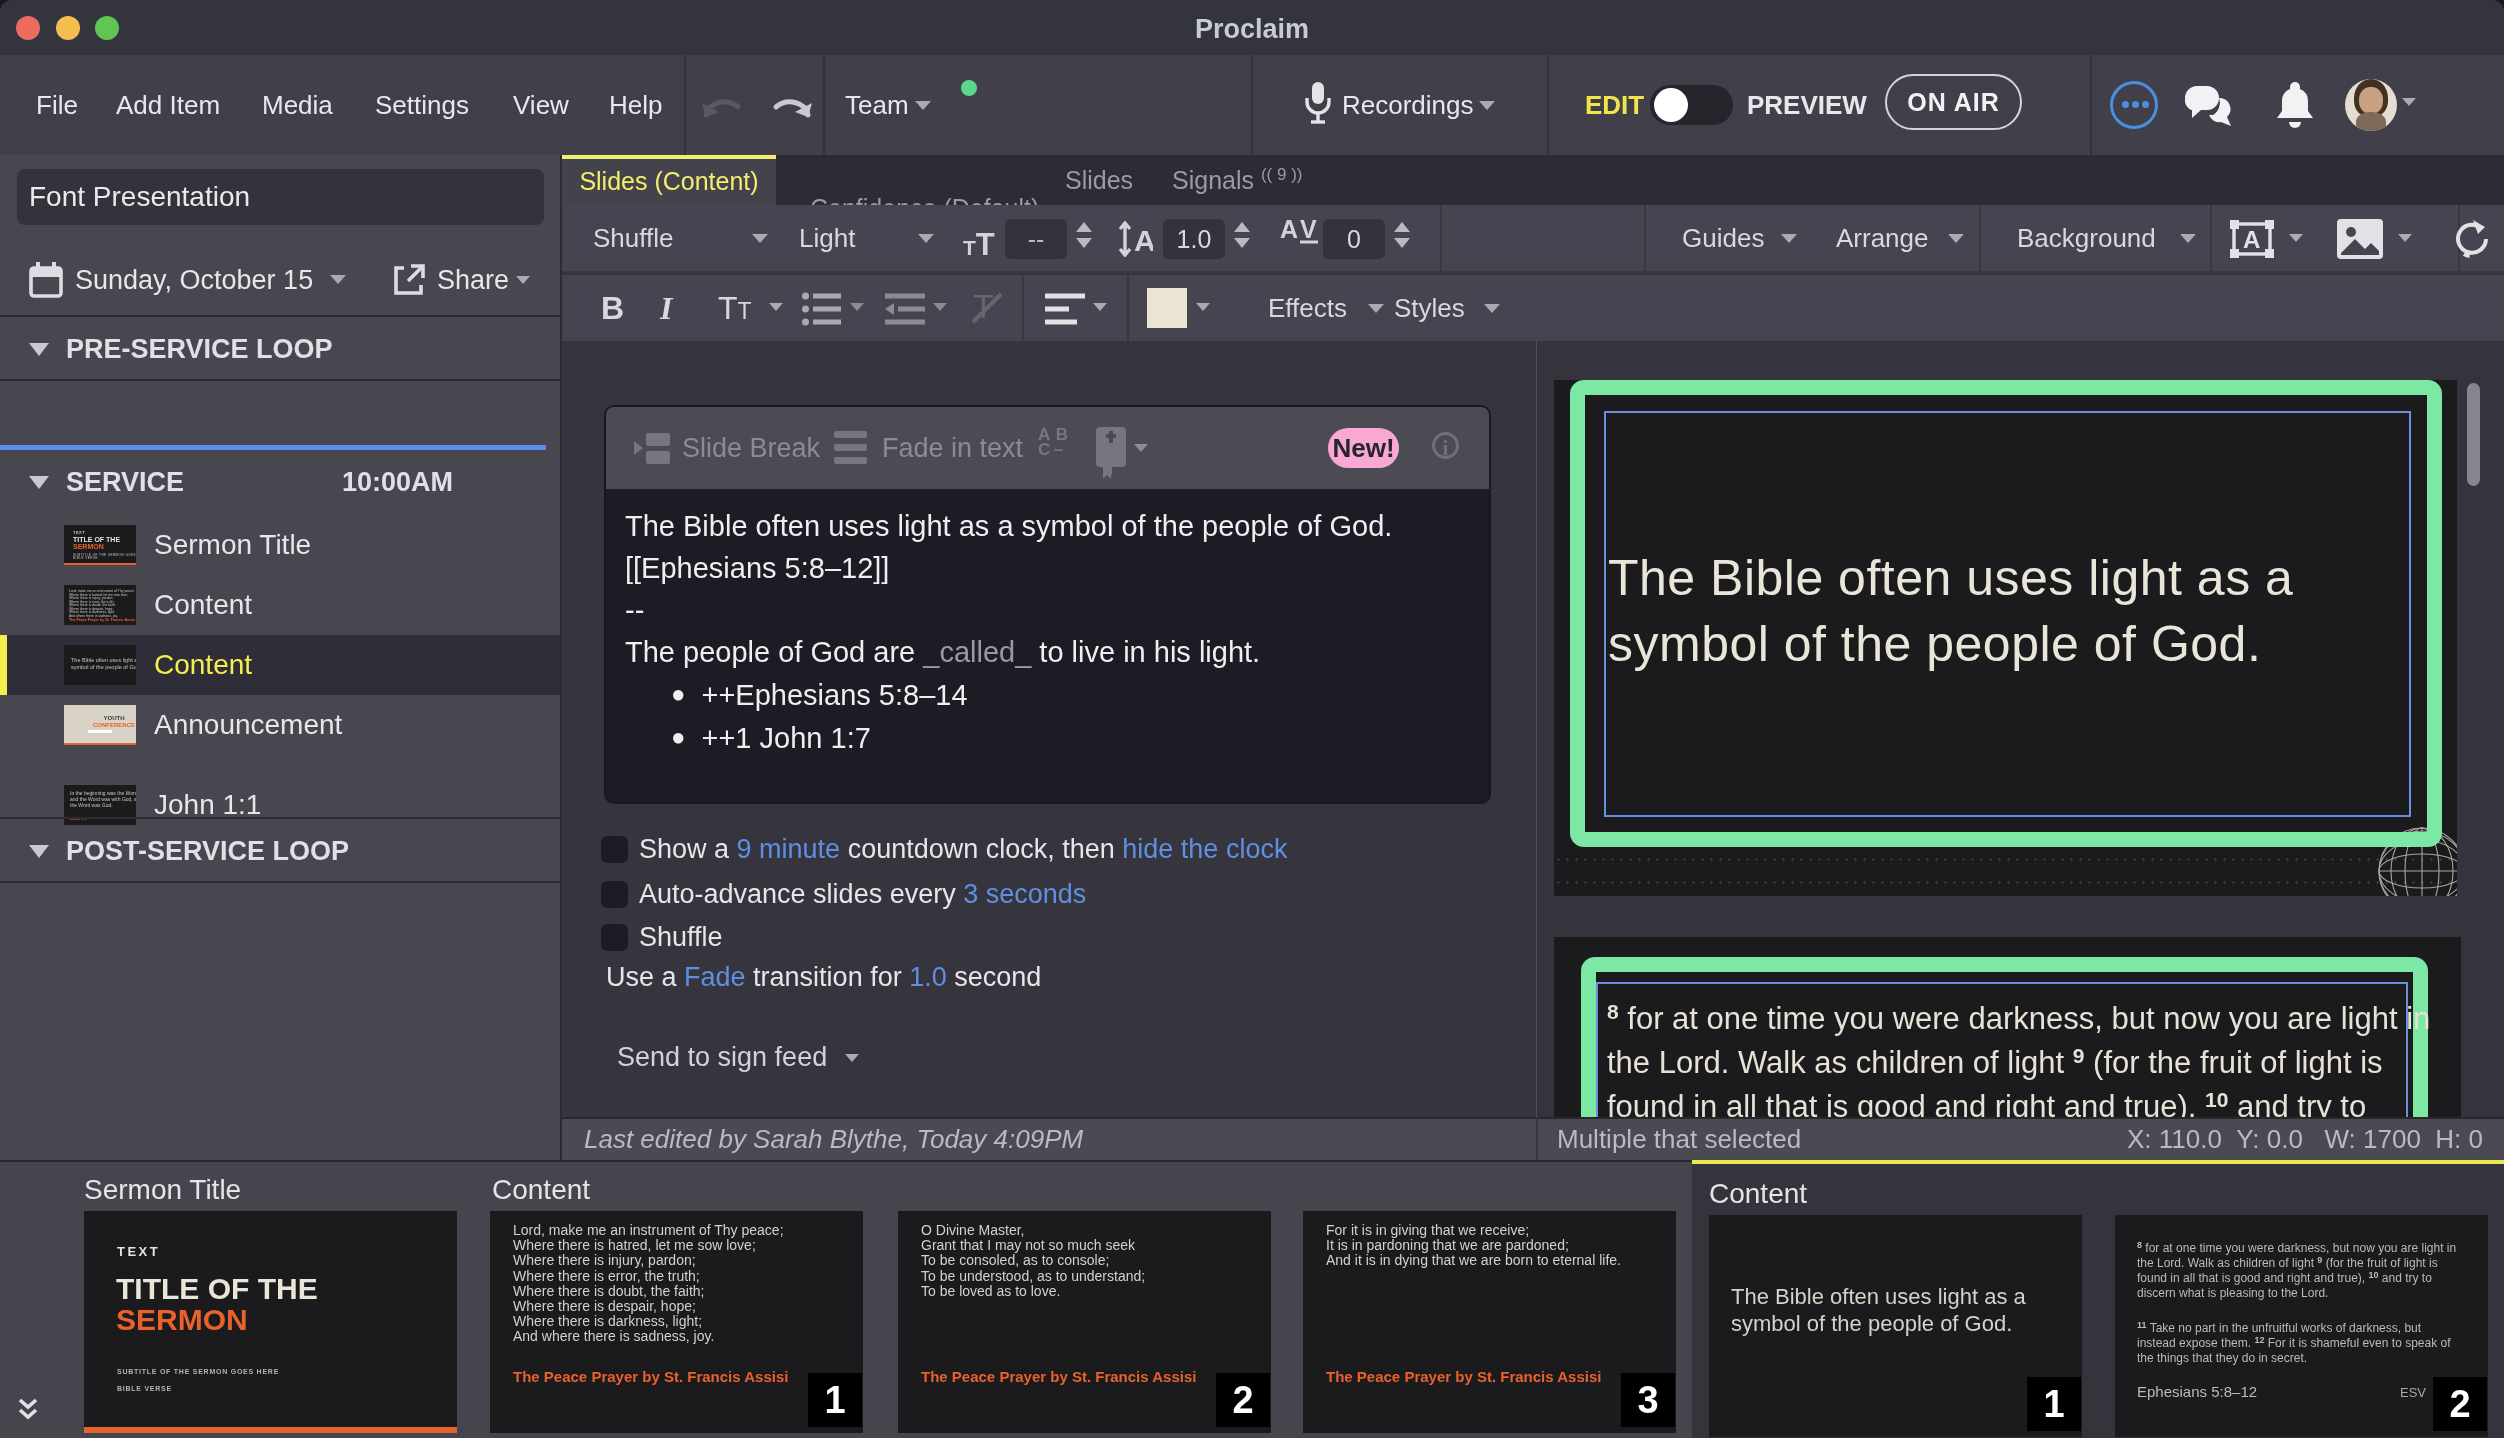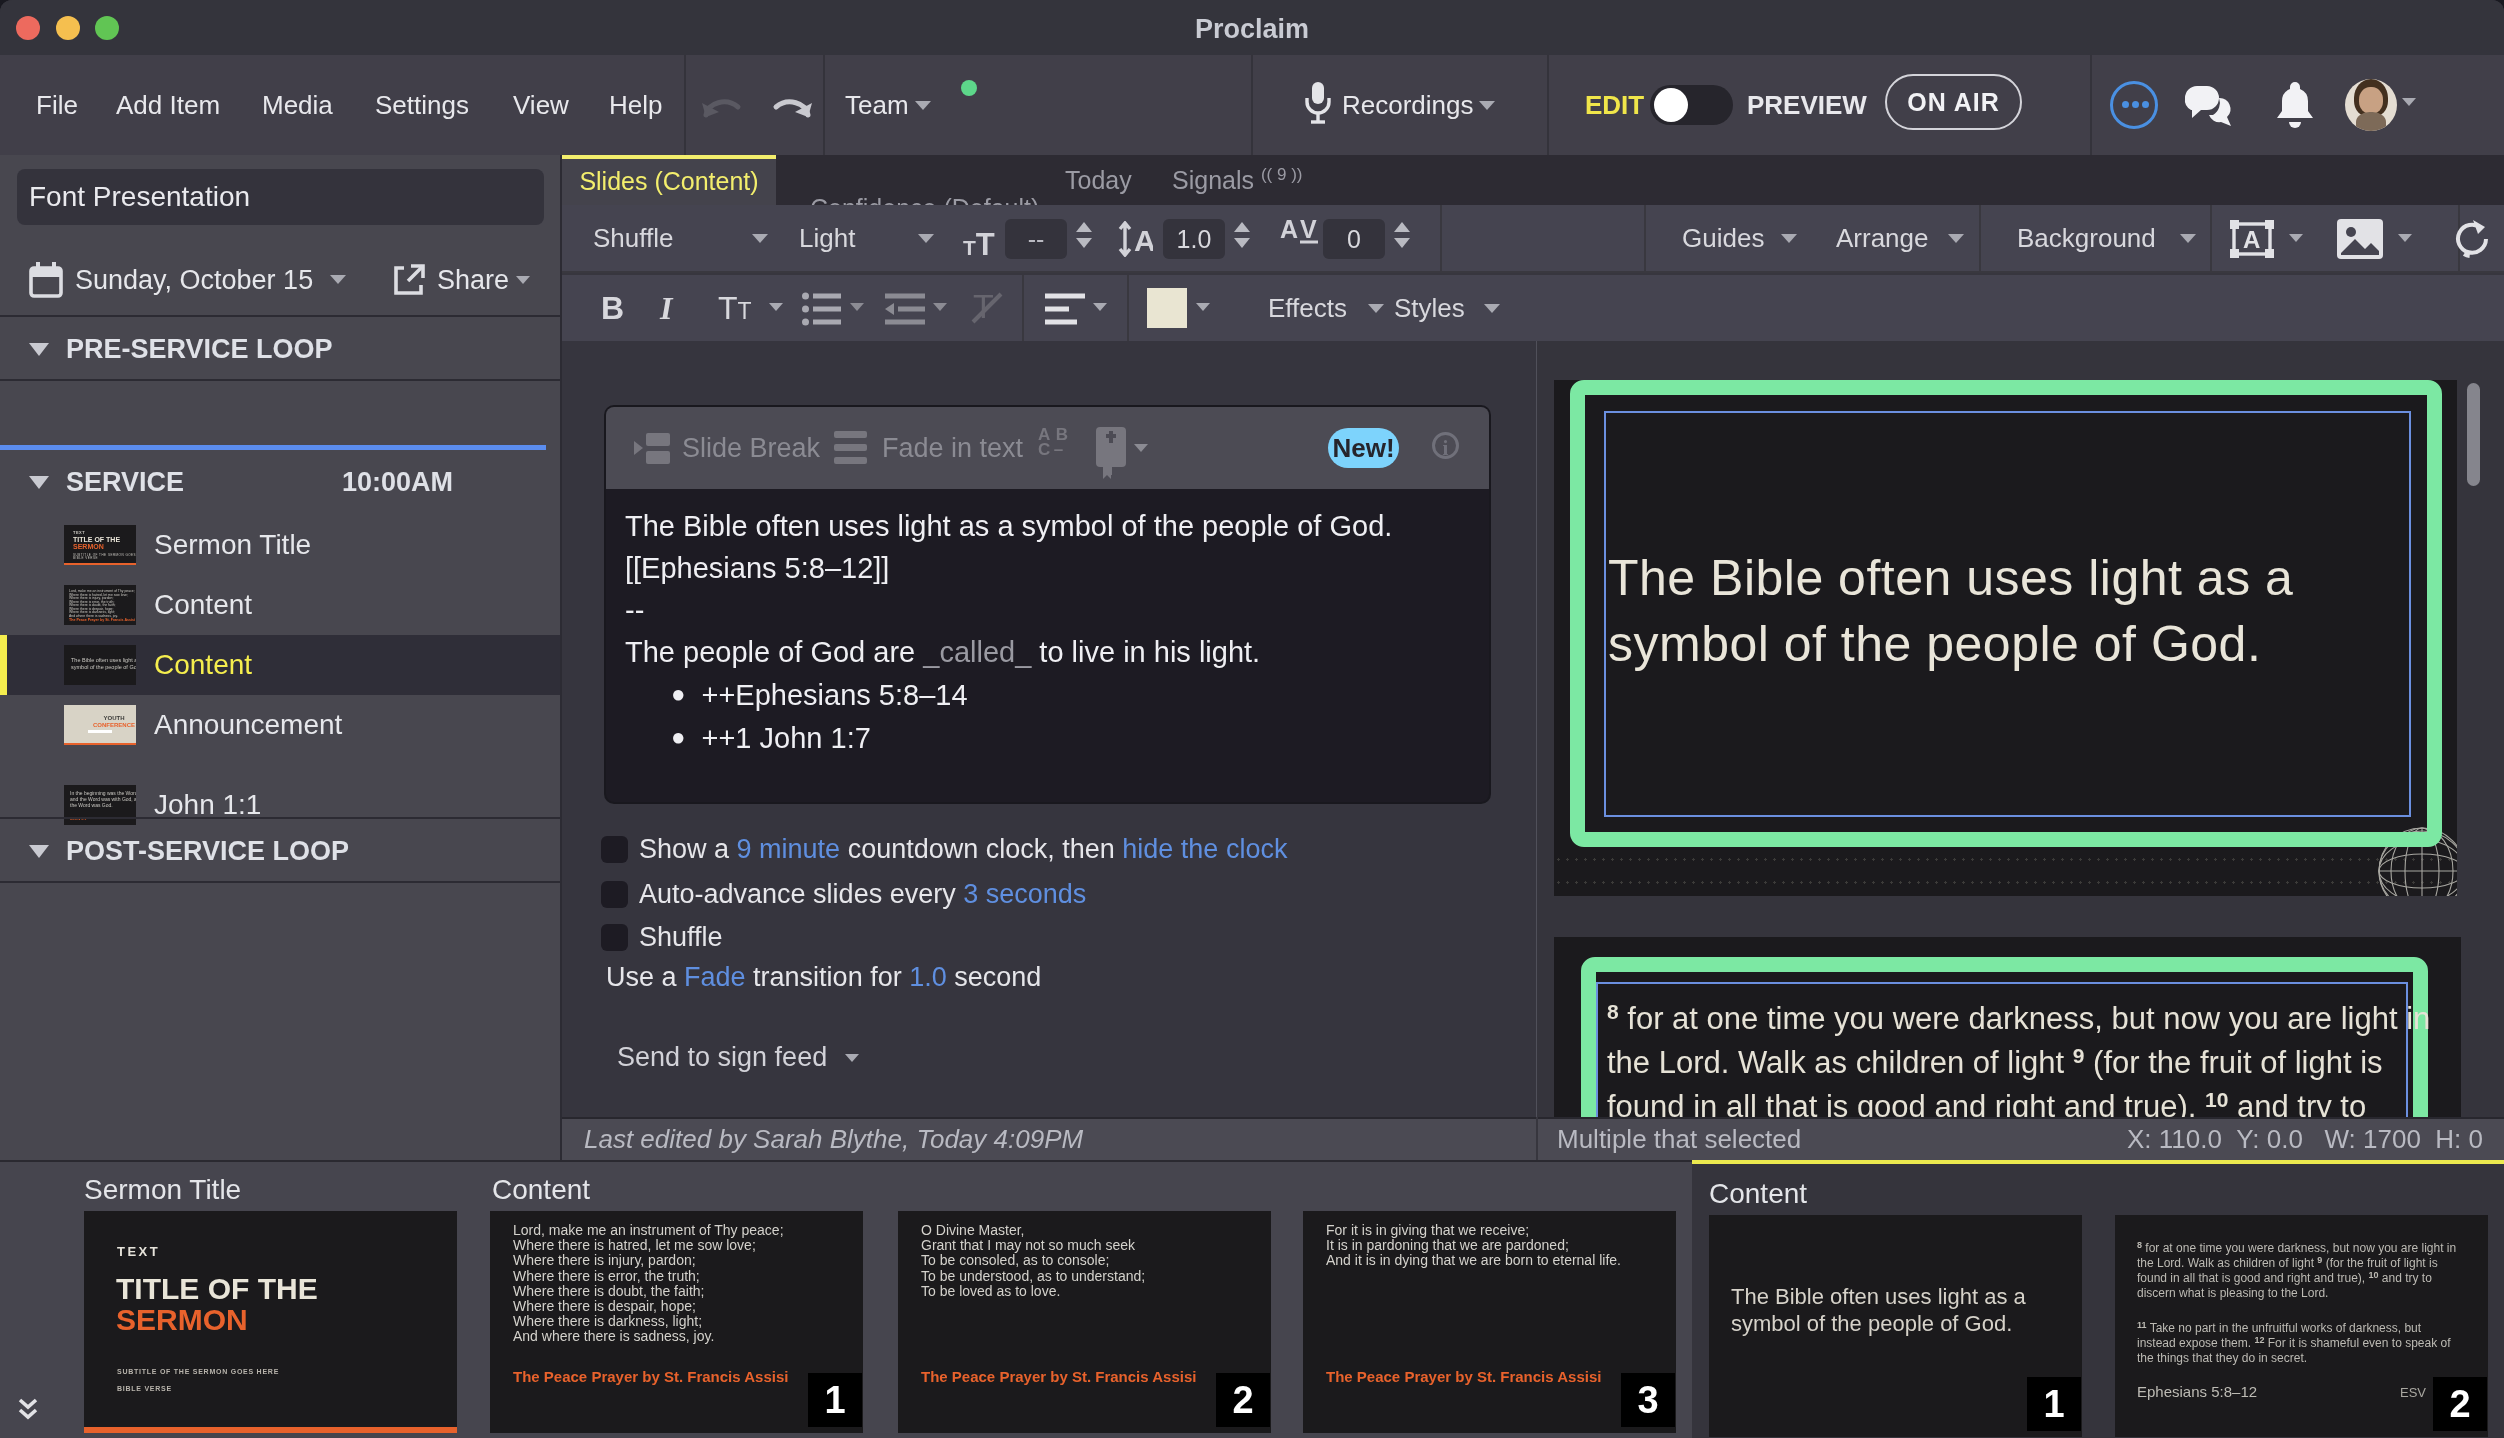--- a/index.html
+++ b/index.html
@@ -215,21 +215,21 @@
         <span class="htxt">POST-SERVICE LOOP</span>
       </div>
     <div class="sbline" style="top:726px;"></div>
   </div>
   <div id="sbdivider"></div>
   <div class="abs" style="left:1535px;top:341px;width:2px;height:776px;background:#50505a;"></div>
 
   <div id="tabbar">
     <div id="tab-active">Slides (Content)</div>
     <div class="tab" style="left:248px;margin-top:28px;">Confidence (Default)</div>
-    <div class="tab" style="left:503px;">Today</div>
+    <div class="tab" style="left:503px;">Slides</div>
     <div class="tab" style="left:610px;">Signals <span style="font-size:17px;position:relative;top:-9px;">(( 9 ))</span></div>
   </div>
 
   <div id="toolrow1">
     <div class="tool-label" style="left:31px;">Shuffle</div>
     <div class="caret abs" style="left:190px;top:29px;"></div>
     <div class="tool-label" style="left:237px;">Light</div>
     <div class="caret abs" style="left:356px;top:29px;"></div>
 
     <div class="tool-label" style="left:401px;font-size:21px;font-weight:bold;color:#d2d2d8;top:7px;">T<span style="font-size:31px;">T</span></div>
@@ -348,21 +348,21 @@
         <div class="edlabel" style="left:276px;">Fade in text</div>
         <div class="abs" style="left:432px;top:20px;color:#77767e;font-size:17px;font-weight:bold;line-height:15px;letter-spacing:1px;">A B<br>C <span style="letter-spacing:0;">–</span></div>
 
         <div class="abs" style="left:490px;top:20px;width:30px;height:40px;background:#77767e;border-radius:4px;">
           <div class="abs" style="left:13px;top:4px;width:4px;height:12px;background:#4c4b54;"></div>
           <div class="abs" style="left:10px;top:7px;width:10px;height:4px;background:#4c4b54;"></div>
         </div>
         <div class="abs" style="left:497px;top:60px;width:9px;height:8px;background:#77767e;"></div>
         <div class="abs" style="left:497px;top:68px;width:0;height:0;border-left:4.5px solid #77767e;border-right:4.5px solid #77767e;border-bottom:4px solid transparent;"></div>
         <div class="caret abs sm" style="left:528px;top:37px;border-top-color:#8b8b93;"></div>
-        <div class="abs" style="left:722px;top:21px;width:71px;height:40px;border-radius:20px;background:#7dd3fc;color:#26252c;font-weight:bold;font-size:26px;text-align:center;line-height:40px;">New!</div>
+        <div class="abs" style="left:722px;top:21px;width:71px;height:40px;border-radius:20px;background:#f9a8d4;color:#26252c;font-weight:bold;font-size:26px;text-align:center;line-height:40px;">New!</div>
         <div class="abs" style="left:826px;top:25px;width:27px;height:27px;border-radius:50%;border:3px solid #70707a;color:#70707a;font-size:21px;font-weight:bold;text-align:center;line-height:27px;font-family:'Liberation Serif',serif;">i</div>
       </div>
       <div id="edcontent">
         <div class="abs" style="left:19px;top:16px;line-height:42px;white-space:nowrap;">
           The Bible often uses light as a symbol of the people of God.<br>
           [[Ephesians 5:8–12]]<br>
           --<br>
           The people of God are <span style="color:#9a9aa2;">_called_</span> to live in his light.
         </div>
         <div class="abs" style="left:65px;top:184px;line-height:42px;">

